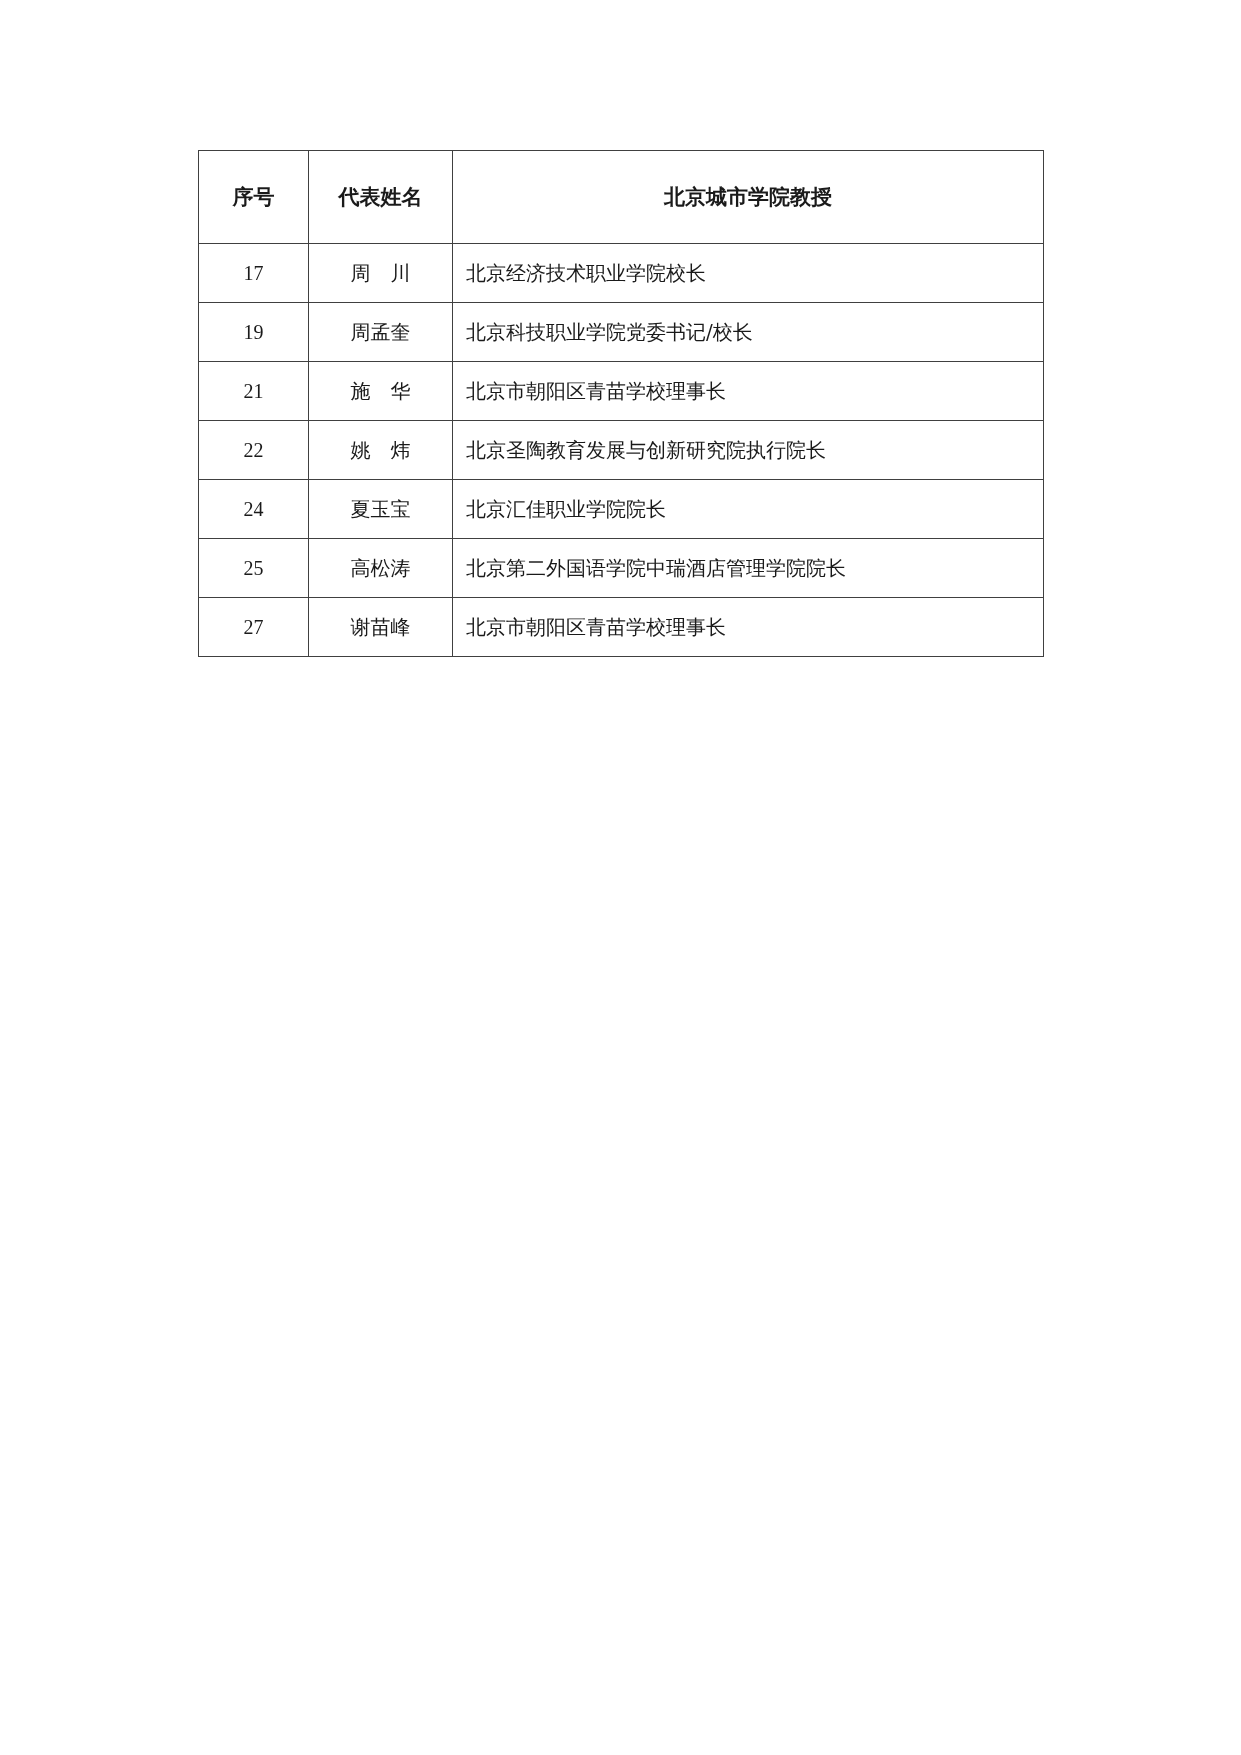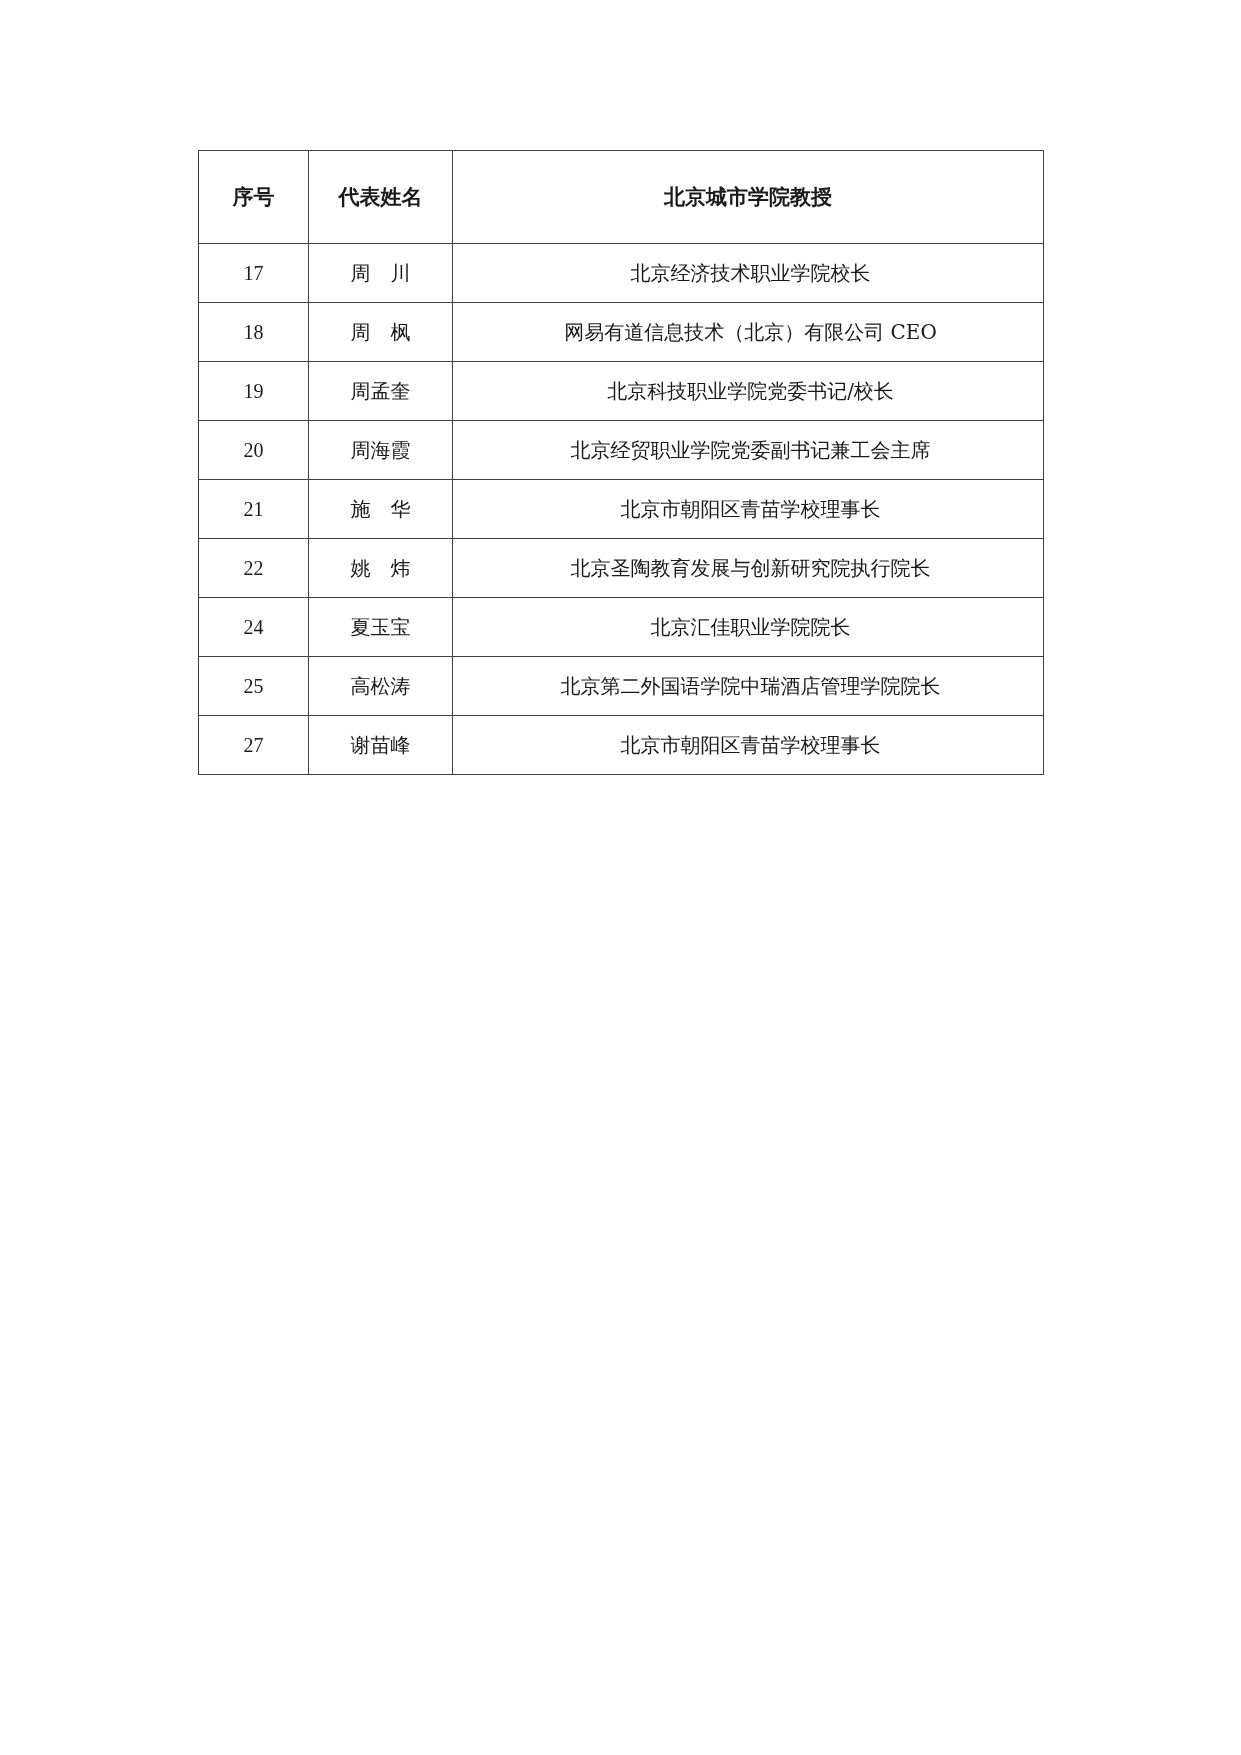--- a/index.html
+++ b/index.html
@@ -43,21 +43,21 @@
     font-size: 20px;
     vertical-align: middle;
   }
   td.col-no, td.col-name {
     text-align: center;
     height: 58px;
     padding: 0;
     font-family: Liberation Serif, serif;
   }
   td.col-unit {
-    text-align: center;
+    text-align: left;
     padding: 6px 8px 6px 13px;
     line-height: 27px;
   }
   td.col-unit .unit-line {
     white-space: nowrap;
   }
 </style>
 </head>
 <body>
 
@@ -77,43 +77,29 @@
     </thead>
     <tbody id="rows">
   <tr>
     <td class="col-no">17</td>
     <td class="col-name">周　川</td>
     <td class="col-unit">
             <div class="unit-line">北京经济技术职业学院校长</div>
           </td>
   </tr>
 
-  <tr>
-    <td class="col-no">18</td>
-    <td class="col-name">周　枫</td>
-    <td class="col-unit">
-            <div class="unit-line">网易有道信息技术（北京）有限公司 CEO</div>
-          </td>
-  </tr>
 
   <tr>
     <td class="col-no">19</td>
     <td class="col-name">周孟奎</td>
     <td class="col-unit">
             <div class="unit-line">北京科技职业学院党委书记/校长</div>
           </td>
   </tr>
 
-  <tr>
-    <td class="col-no">20</td>
-    <td class="col-name">周海霞</td>
-    <td class="col-unit">
-            <div class="unit-line">北京经贸职业学院党委副书记兼工会主席</div>
-          </td>
-  </tr>
 
   <tr>
     <td class="col-no">21</td>
     <td class="col-name">施　华</td>
     <td class="col-unit">
             <div class="unit-line">北京市朝阳区青苗学校理事长</div>
           </td>
   </tr>
 
   <tr>

